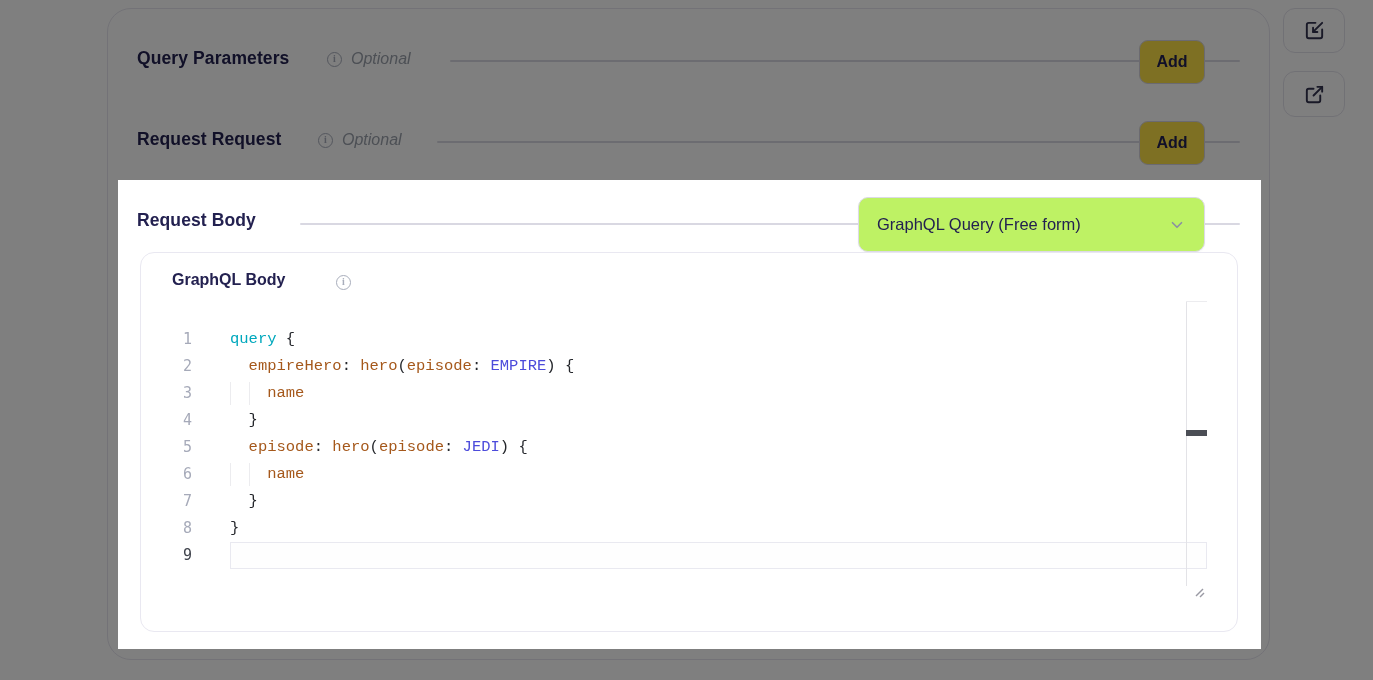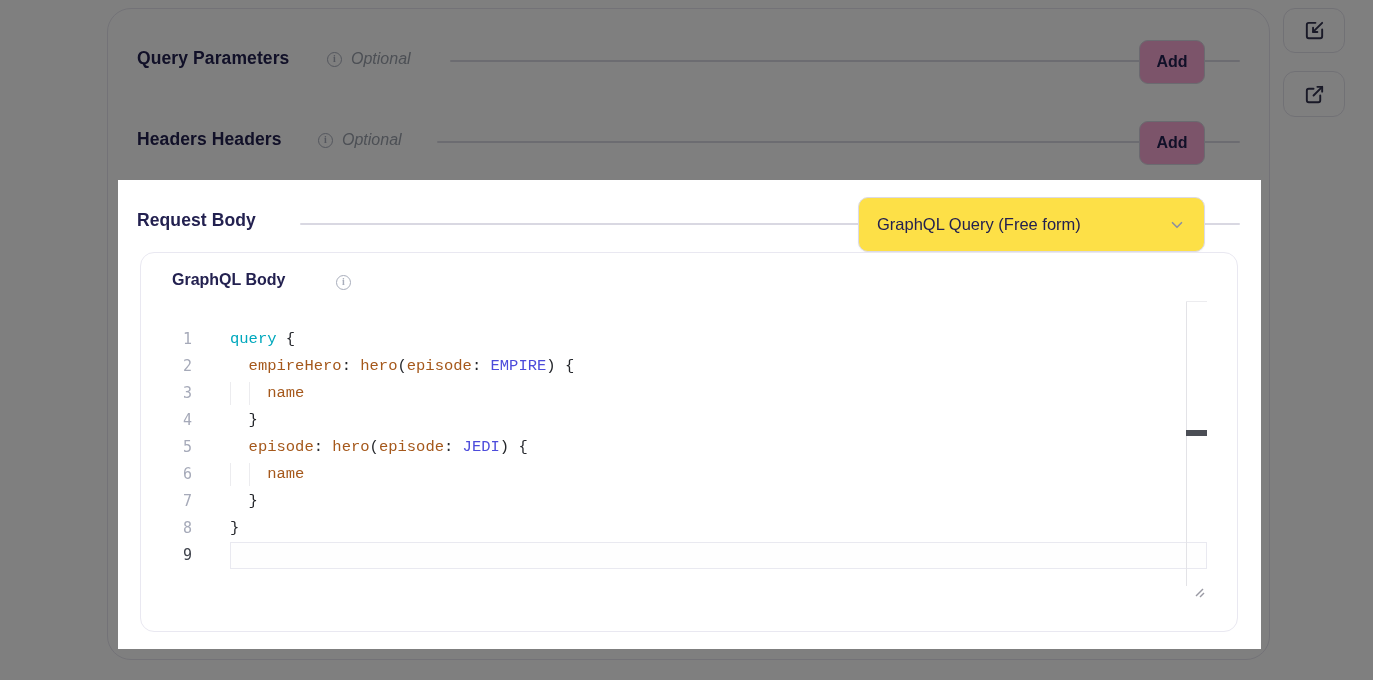--- a/index.html
+++ b/index.html
@@ -16,27 +16,27 @@
     background:#fff;border:1px solid #e6e5ee;border-radius:24px;}
 
   
   .sec-title{position:absolute;font-size:17.5px;font-weight:700;color:var(--c-title);
     letter-spacing:.1px;}
   .info-icon{position:absolute;width:15px;height:15px;border:1.4px solid #a8adbb;
     border-radius:50%;color:#a8adbb;font-size:10px;font-weight:700;line-height:12px;
     text-align:center;font-family:"Liberation Serif",serif;}
   .optional{position:absolute;font-size:16px;font-style:italic;color:var(--c-muted);}
   .rule{position:absolute;height:2px;background:var(--c-rule);border-radius:1px;}
-  .add-btn{position:absolute;width:66px;height:44px;background:#f9a8d4;
+  .add-btn{position:absolute;width:66px;height:44px;background:#fde047;
     border:1.5px solid #d6d5e0;border-radius:9px;font-size:16px;font-weight:600;
     color:var(--c-title);display:flex;align-items:center;justify-content:center;
     cursor:pointer;font-family:"Liberation Sans",sans-serif;}
 
   
-  .dropdown{position:absolute;left:858px;top:197px;width:347px;height:55px;background:#fde047;
+  .dropdown{position:absolute;left:858px;top:197px;width:347px;height:55px;background:#bef264;
     border:1px solid var(--c-dd-border);border-radius:10px;display:flex;align-items:center;
     padding:0 18px;cursor:pointer;box-shadow:0 1px 2px rgba(35,33,80,.04);}
   .dropdown .dd-value{font-size:16.5px;color:var(--c-title);flex:1;}
   .gql-card{position:absolute;left:140px;top:252px;width:1098px;height:380px;background:#fff;
     border:1.5px solid var(--c-card-border);border-radius:14px;}
   .gql-label{position:absolute;left:172px;top:271px;font-size:16px;font-weight:700;
     color:var(--c-title);}
 
   
   .gutter{position:absolute;left:158px;top:326px;width:34px;text-align:right;
@@ -76,21 +76,21 @@
 <div class="page">
 
   <div class="main-card"></div>
 
   <div class="sec-title" style="left:137px;top:48px;">Query Parameters</div>
   <div class="info-icon" style="left:327px;top:52px;">i</div>
   <div class="optional" style="left:351px;top:50px;">Optional</div>
   <div class="rule" style="left:450px;top:60px;width:790px;"></div>
   <button class="add-btn" style="left:1139px;top:40px;">Add</button>
 
-  <div class="sec-title" style="left:137px;top:129px;">Headers Headers</div>
+  <div class="sec-title" style="left:137px;top:129px;">Request Request</div>
   <div class="info-icon" style="left:318px;top:133px;">i</div>
   <div class="optional" style="left:342px;top:131px;">Optional</div>
   <div class="rule" style="left:437px;top:141px;width:803px;"></div>
   <button class="add-btn" style="left:1139px;top:121px;">Add</button>
 
   <div class="sec-title" style="left:137px;top:210px;">Request Body</div>
   <div class="rule" style="left:300px;top:223px;width:940px;"></div>
 
   <div class="dropdown">
     <span class="dd-value">GraphQL Query (Free form)</span>

